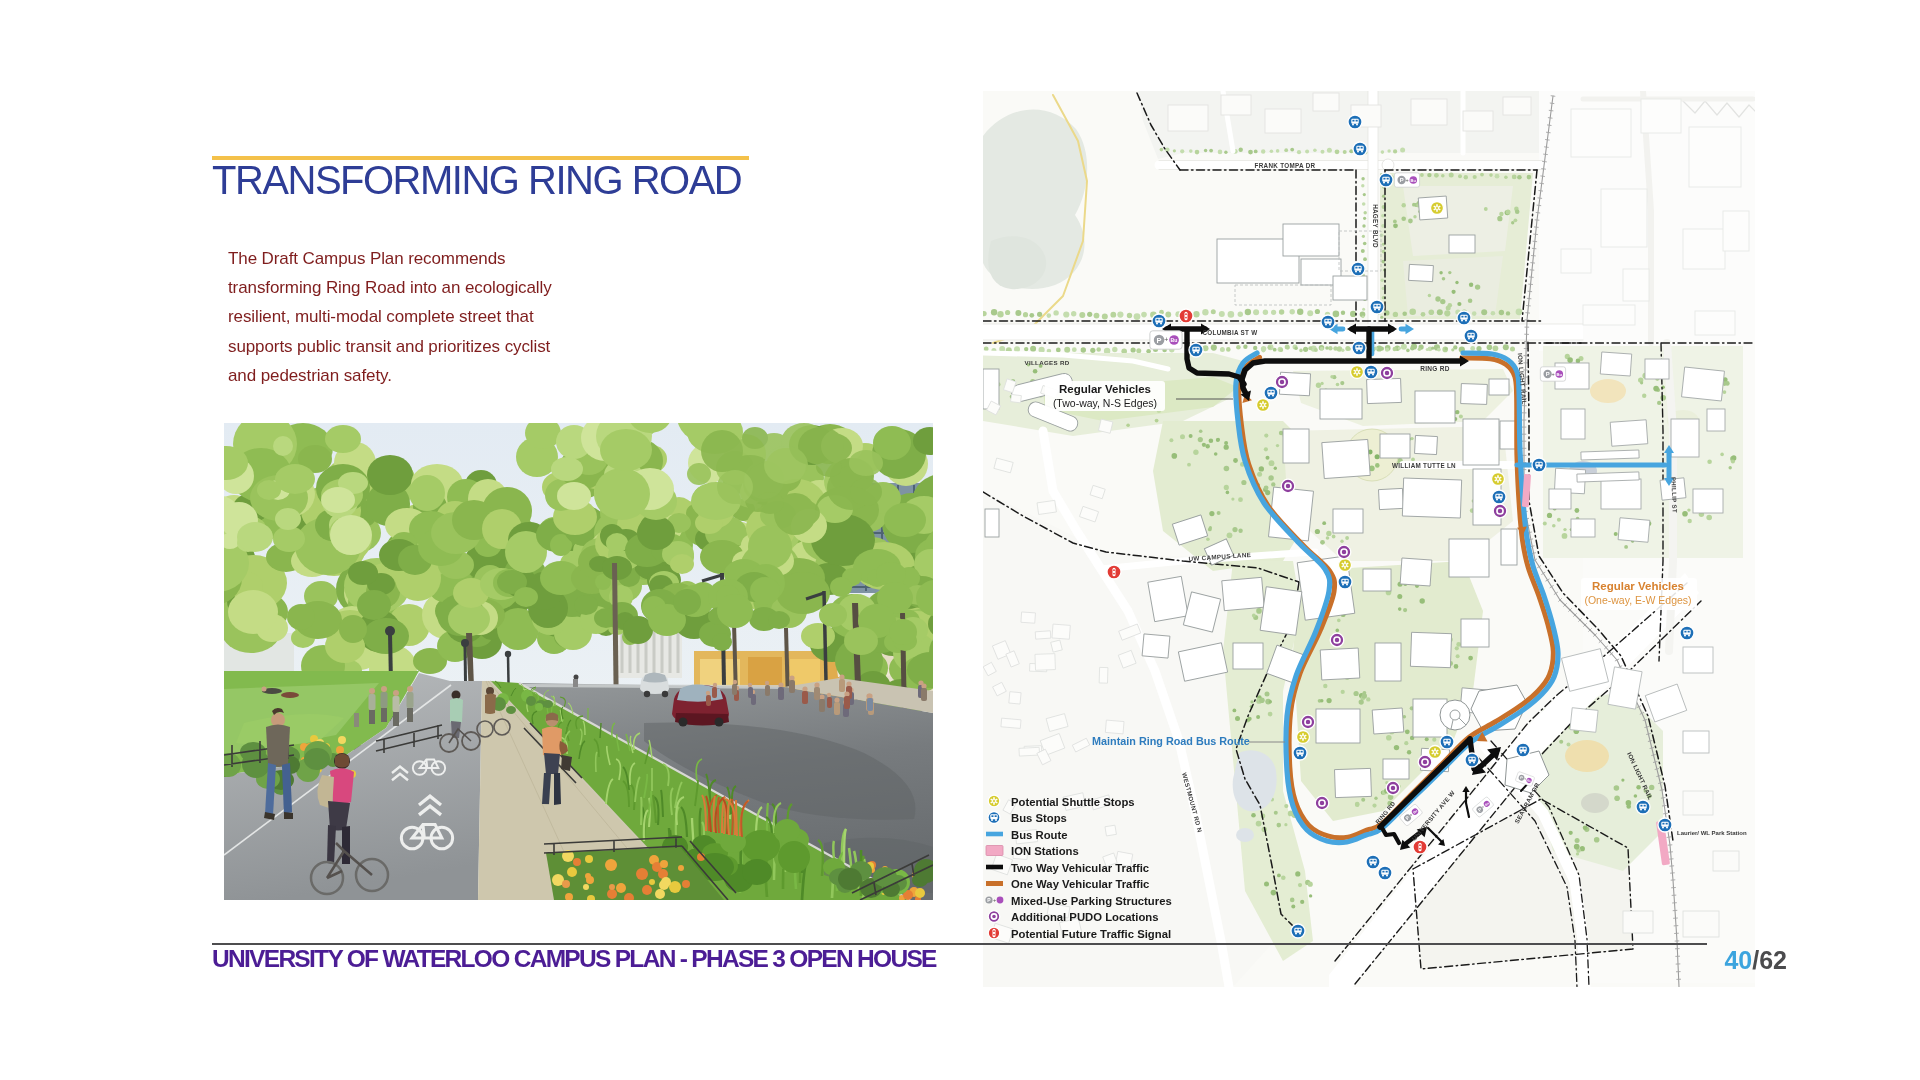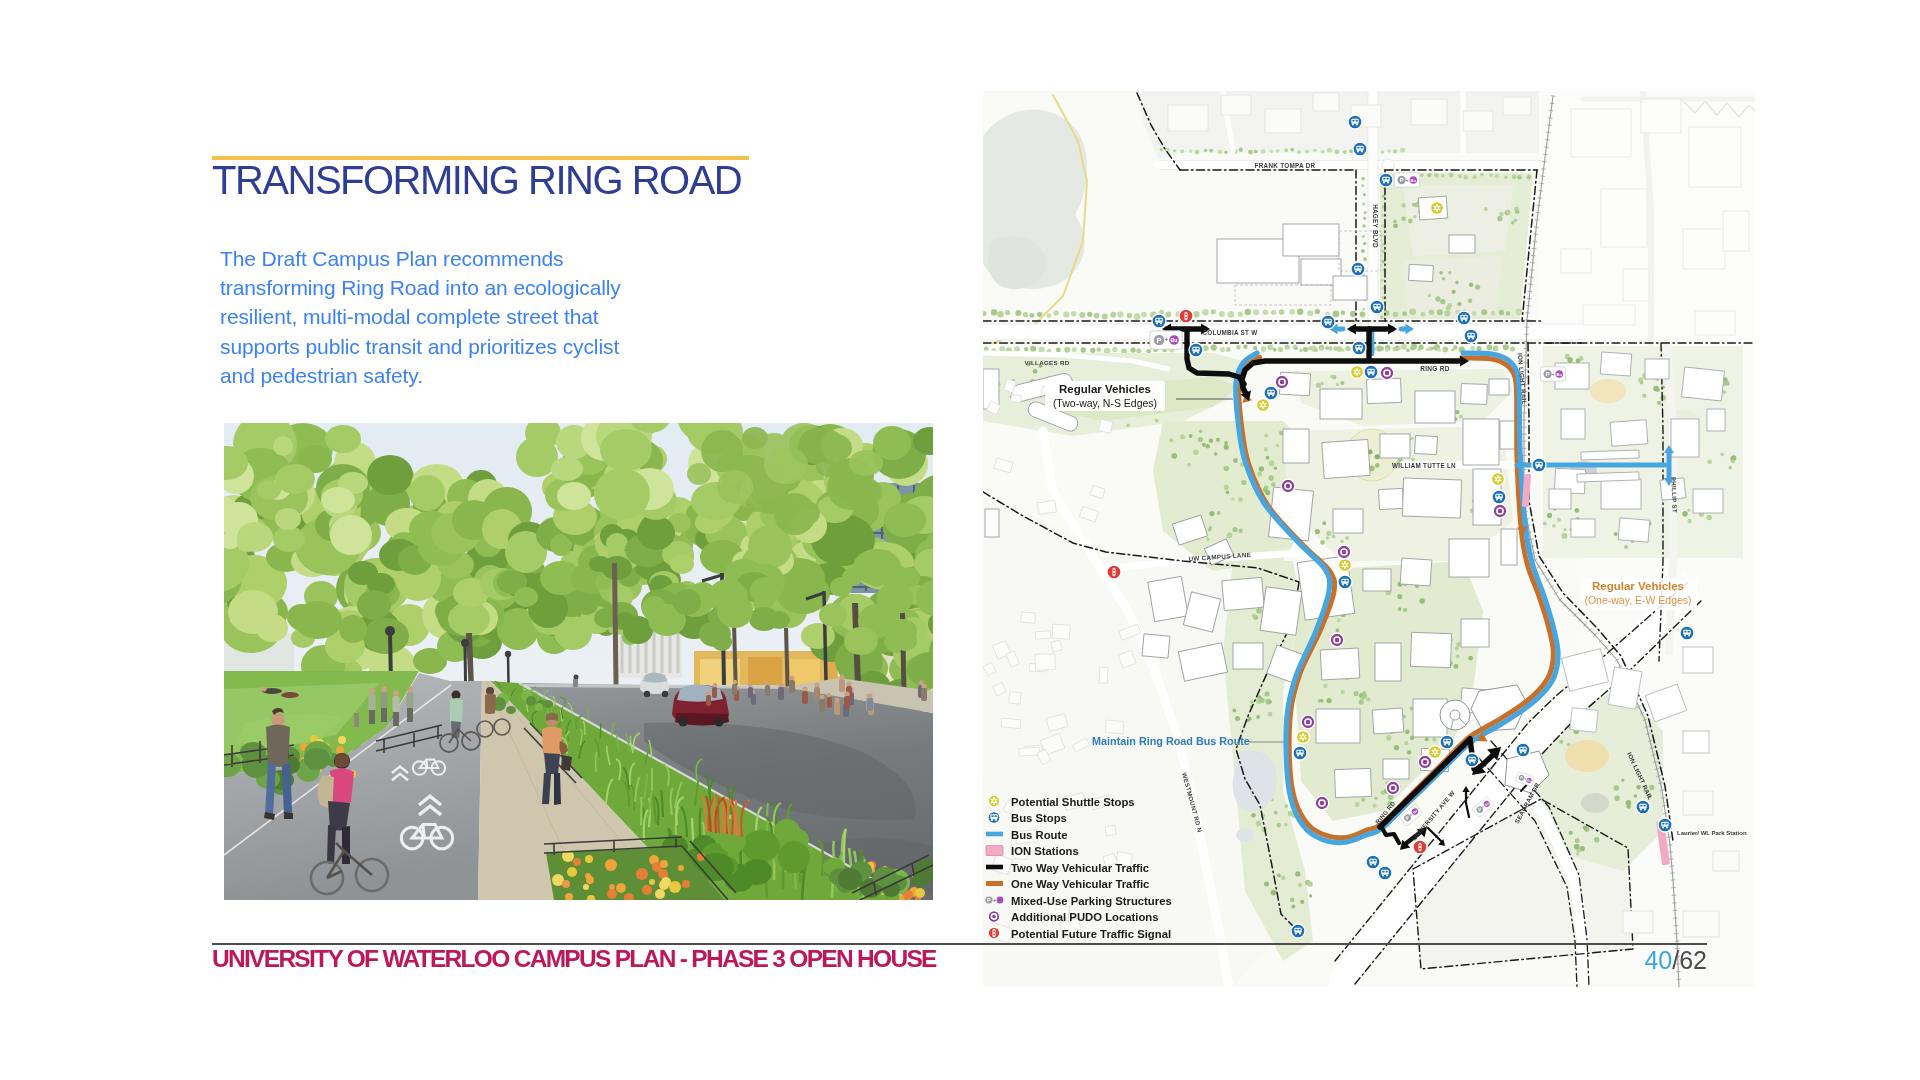--- a/index.html
+++ b/index.html
@@ -7,21 +7,21 @@
 body{font-family:"Liberation Sans",sans-serif;position:relative}
 .abs{position:absolute}
 </style>
 </head>
 <body>
 
 <div class="abs" style="left:212px;top:156px;width:537px;height:4px;background:#F4C14A"></div>
 
 <div class="abs" style="left:212px;top:158px;font-size:40px;font-weight:normal;color:#2E3D96;letter-spacing:-1.5px;white-space:nowrap">TRANSFORMING RING ROAD</div>
 
-<div class="abs" style="left:220px;top:244px;font-size:21px;line-height:29.2px;color:#3b82f6;letter-spacing:-0.1px;white-space:nowrap">The Draft Campus Plan recommends<br>transforming Ring Road into an ecologically<br>resilient, multi-modal complete street that<br>supports public transit and prioritizes cyclist<br>and pedestrian safety.</div>
+<div class="abs" style="left:228px;top:244px;font-size:17px;line-height:29.2px;color:#7f1d1d;letter-spacing:-0.1px;white-space:nowrap">The Draft Campus Plan recommends<br>transforming Ring Road into an ecologically<br>resilient, multi-modal complete street that<br>supports public transit and prioritizes cyclist<br>and pedestrian safety.</div>
 
 <svg class="abs" style="left:224px;top:423px" width="709" height="477" viewBox="0 0 709 477">
 
 <defs>
       <linearGradient id="sky" x1="0" y1="0" x2="0" y2="1">
         <stop offset="0" stop-color="#E3EBF3"></stop>
         <stop offset="0.7" stop-color="#EDF2F5"></stop>
         <stop offset="1" stop-color="#F2F4F2"></stop>
       </linearGradient>
       <linearGradient id="roadg" x1="0" y1="0" x2="0.25" y2="1">
@@ -2671,15 +2671,15 @@
 <text x="28" y="764.0" font-size="11.3" fill="#1A1A1A" font-weight="bold" letter-spacing="0">ION Stations</text>
 <text x="28" y="780.5" font-size="11.3" fill="#1A1A1A" font-weight="bold" letter-spacing="0">Two Way Vehicular Traffic</text>
 <text x="28" y="797.0" font-size="11.3" fill="#1A1A1A" font-weight="bold" letter-spacing="0">One Way Vehicular Traffic</text>
 <text x="28" y="813.5" font-size="11.3" fill="#1A1A1A" font-weight="bold" letter-spacing="0">Mixed-Use Parking Structures</text>
 <text x="28" y="830.0" font-size="11.3" fill="#1A1A1A" font-weight="bold" letter-spacing="0">Additional PUDO Locations</text>
 <text x="28" y="846.5" font-size="11.3" fill="#1A1A1A" font-weight="bold" letter-spacing="0">Potential Future Traffic Signal</text>
 </svg>
 
 <div class="abs" style="left:212px;top:943px;width:1495px;height:2px;background:#4d4d4f;z-index:5"></div>
 
-<div class="abs" style="left:212px;top:945px;font-size:24.5px;font-weight:bold;color:#be185d;letter-spacing:-1.7px;white-space:nowrap">UNIVERSITY OF WATERLOO CAMPUS PLAN - PHASE 3 OPEN HOUSE</div>
-
-<div class="abs" style="left:1540px;top:946px;width:167px;text-align:right;font-size:25px;font-weight:normal;color:#4B4B4D;white-space:nowrap"><span style="color:#3CA4DE">40</span>/62</div>
+<div class="abs" style="left:212px;top:945px;font-size:24.5px;font-weight:bold;color:#4c1d95;letter-spacing:-1.7px;white-space:nowrap">UNIVERSITY OF WATERLOO CAMPUS PLAN - PHASE 3 OPEN HOUSE</div>
+
+<div class="abs" style="left:1620px;top:946px;width:167px;text-align:right;font-size:25px;font-weight:bold;color:#4B4B4D;white-space:nowrap"><span style="color:#3CA4DE">40</span>/62</div>
 
 </body></html>

